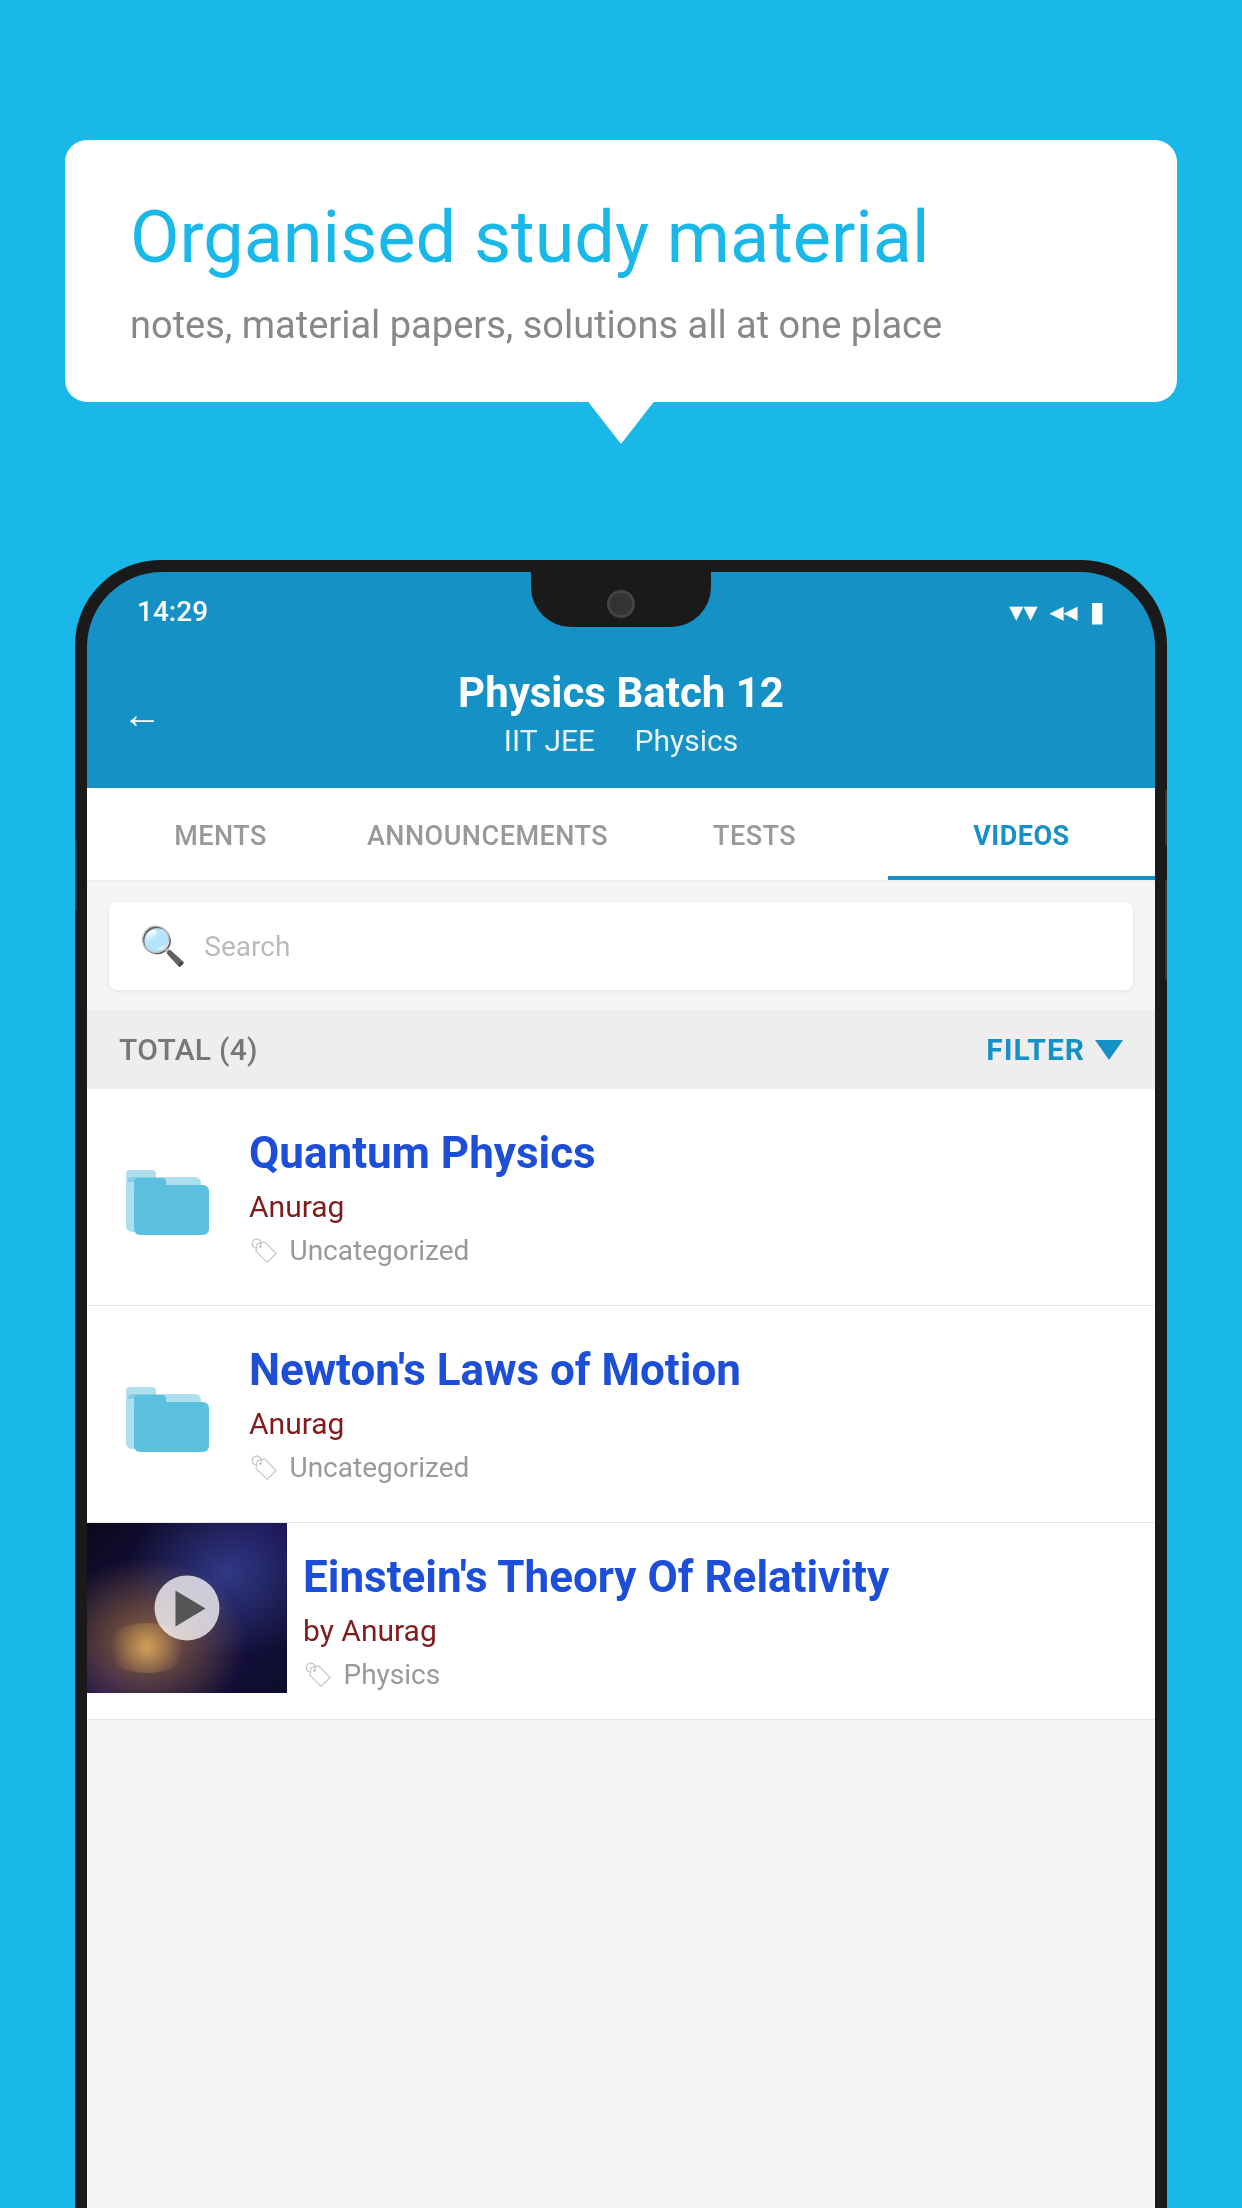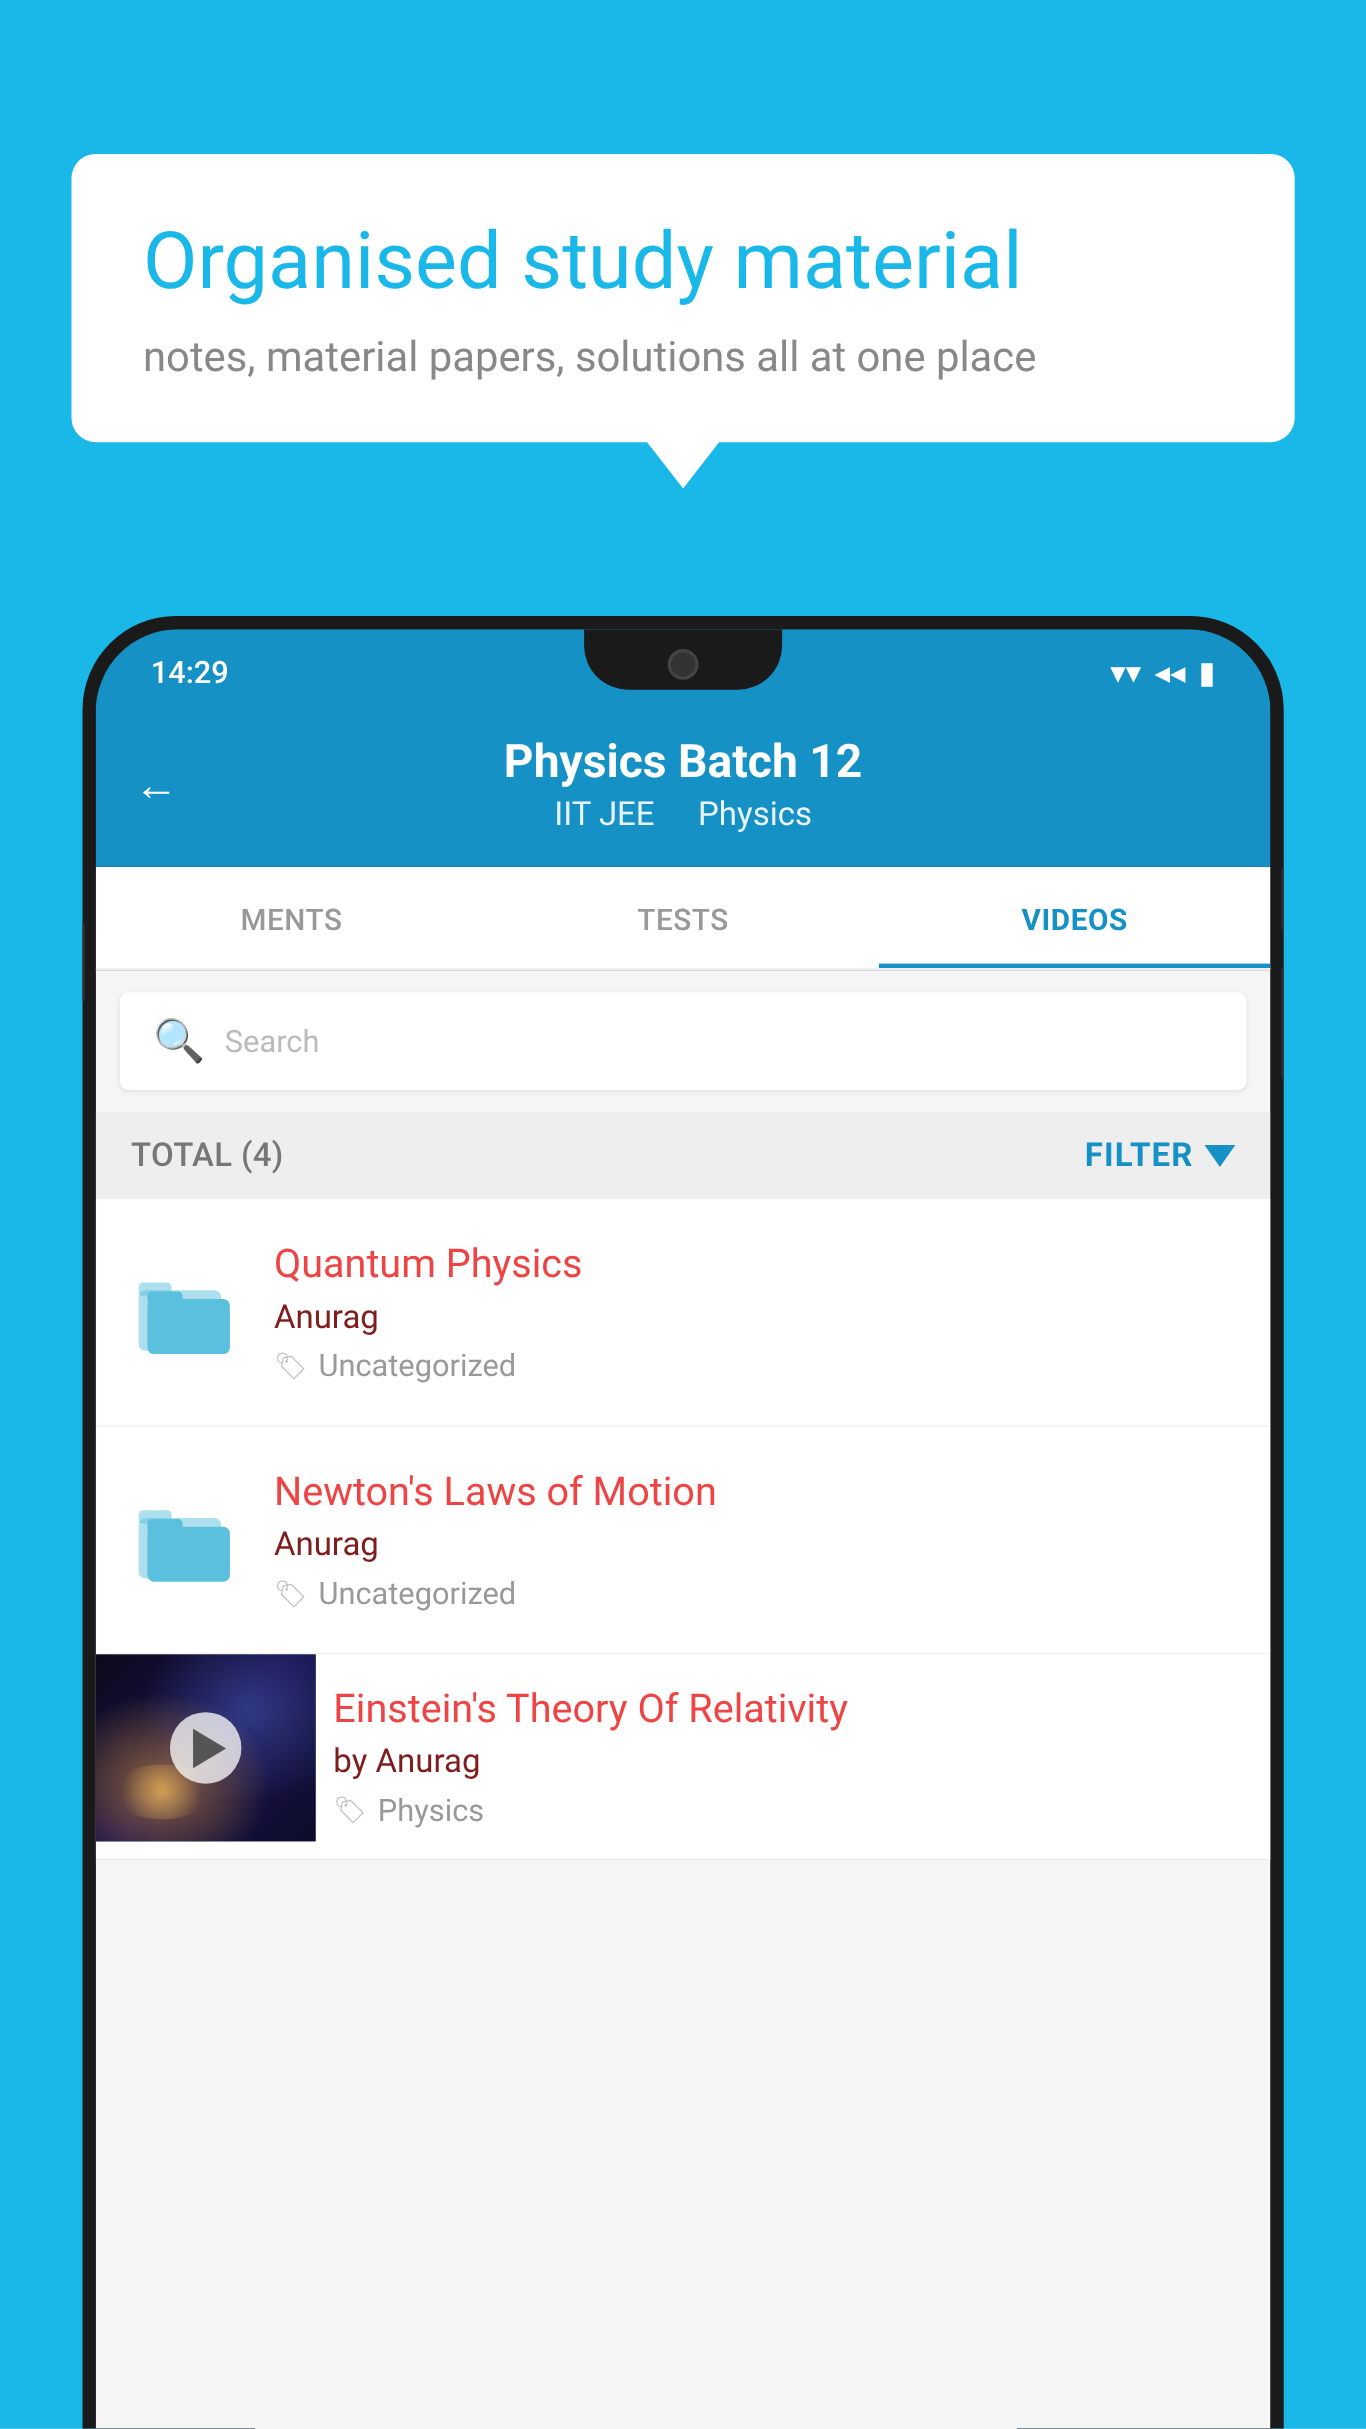--- a/index.html
+++ b/index.html
@@ -293,23 +293,23 @@
     .folder-icon-svg {
       width: 90px;
       height: 85px;
     }
 
     .video-info {
       flex: 1;
     }
 
     .video-title {
-      font-size: 36px;
-      font-weight: 400;
-      color: #ef4444;
+      font-size: 44px;
+      font-weight: 700;
+      color: #1d4ed8;
       margin-bottom: 10px;
     }
 
     .video-author {
       font-size: 30px;
       color: #7f1d1d;
       margin-bottom: 10px;
     }
 
     .video-tag {
@@ -438,20 +438,23 @@
       <div class="header-subtitle">
         <span>IIT JEE</span>
         <span>  </span>
         <span>Physics</span>
       </div>
     </div>
 
     <div class="tabs">
       <div class="tab">
         <span>MENTS</span>
+      </div>
+      <div class="tab">
+        <span>ANNOUNCEMENTS</span>
       </div>
       <div class="tab">
         <span>TESTS</span>
       </div>
       <div class="tab active">
         <span>VIDEOS</span>
       </div>
     </div>
 
     <div class="screen-content">

